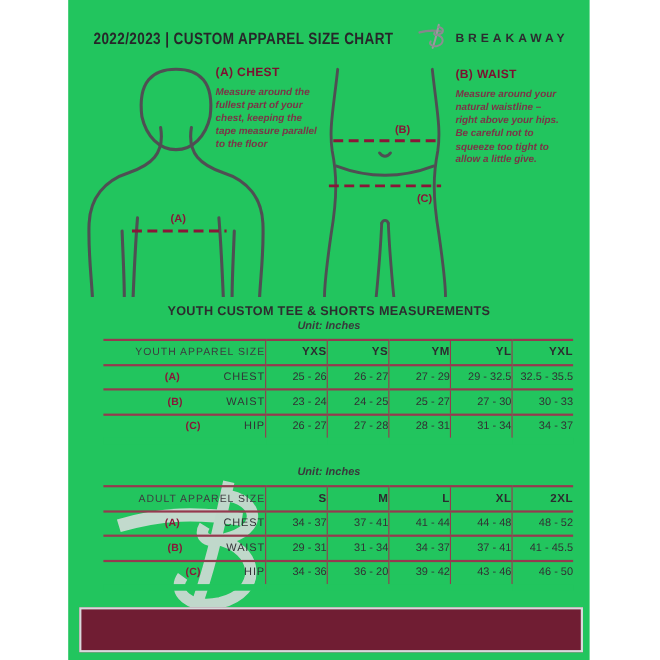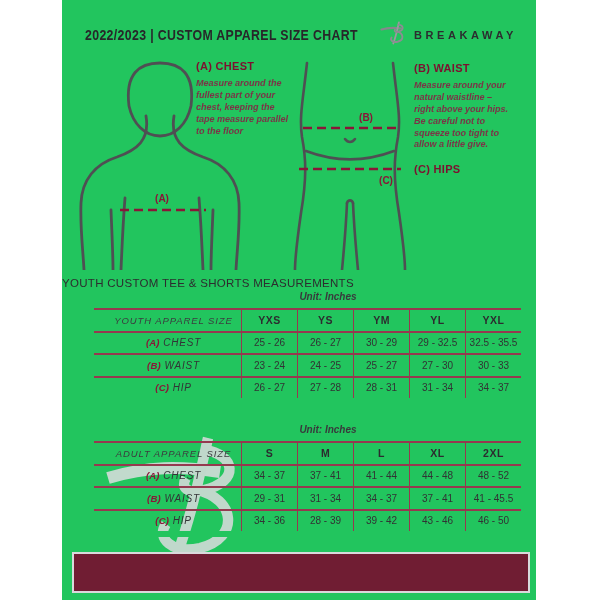--- a/index.html
+++ b/index.html
@@ -15,34 +15,34 @@
               letter-spacing:3.6px;white-space:nowrap;}
 
   
   .figure-svg{position:absolute;}
   .guide-block{position:absolute;}
   .guide-heading{font-size:11px;font-weight:bold;color:#7d1030;letter-spacing:0.3px;margin:0 0 6px 0;}
   .guide-body{font-size:9px;font-style:italic;font-weight:bold;color:#7c3347;line-height:1.32;
               margin:0;white-space:pre-line;}
 
   
-  .section-title{position:absolute;left:0;width:474px;font-size:11.5px;
-                 font-weight:normal;color:#2d2d2f;letter-spacing:0.3px;}
+  .section-title{position:absolute;left:0;width:474px;text-align:center;font-size:11.5px;
+                 font-weight:bold;color:#2d2d2f;letter-spacing:0.3px;}
   .unit-label{position:absolute;left:0;width:474px;text-align:center;font-size:10px;
-              font-style:italic;font-weight:bold;color:#39393c;padding-left:29px;}
+              font-style:italic;font-weight:bold;color:#39393c;}
   .size-table{position:absolute;left:32px;width:410px;border-collapse:collapse;table-layout:fixed;z-index:2;}
   .size-table td{height:20.5px;border-top:2px solid #96394f;padding:0;font-size:10px;color:#323234;
-                 text-align:center;vertical-align:middle;background:transparent;}
+                 text-align:right;vertical-align:middle;background:transparent;}
   .size-table tr:last-child td{border-bottom:6px solid #22c55e;}
   .size-table td + td{border-left:1.5px solid #96394f;}
-  .size-table .label-col{width:135px;text-align:center;padding-left:12px;letter-spacing:0.9px;
-                         font-size:9.5px;color:#3c3c3f;font-style:italic;}
+  .size-table .label-col{width:135px;text-align:right;padding-left:12px;letter-spacing:0.9px;
+                         font-size:9.5px;color:#3c3c3f;}
   .size-table .size-col{width:55px;font-weight:bold;font-size:10.5px;color:#2c2c2f;letter-spacing:0.5px;}
   .size-table .marker{color:#8a1638;font-weight:bold;letter-spacing:0.2px;}
-  .size-table .row-label{letter-spacing:0.8px;font-size:10px;color:#333336;}
+  .size-table .row-label{letter-spacing:0.8px;font-size:10px;color:#333336;margin-left:36px;}
 
   .watermark{position:absolute;left:18px;top:418px;z-index:1;opacity:0.85;}
 
   .bottom-bar{position:absolute;left:10px;top:552px;width:454px;height:37px;background:#701d33;
               border:2px solid #d9d9dc;z-index:2;}
 
   svg text{font-family:"Liberation Sans", sans-serif;}
 </style>
 </head>
 <body>
@@ -102,21 +102,20 @@
     <div class="guide-block" style="left:352px;top:62px;width:120px;">
       <p class="guide-heading">(B) WAIST</p>
       <p class="guide-body">Measure around your
 natural waistline –
 right above your hips.
 Be careful not to
 squeeze too tight to
 allow a little give.</p>
     </div>
     <div class="guide-block" style="left:352px;top:163px;width:120px;">
-      <p class="guide-heading">(C) HIPS</p>
     </div>
 
     <div class="watermark">
       <svg width="200" height="160" viewBox="0 0 40 40" fill="none">
         <path d="M2 15 C 12 12 20 12 30 13.5" stroke="#dedee1" stroke-width="3"></path>
         <path d="M27 5 C 25 14 23 24 19 35" stroke="#dcdcdf" stroke-width="2.6"></path>
         <path d="M26 8 C 34 9 35 16 26 18 C 22 19 20 17.5 21.5 15" stroke="#dcdcdf" stroke-width="2.6"></path>
         <path d="M24 18 C 34 20 35 30 25 32.5 C 18 34 14 30 16.5 26.5" stroke="#dcdcdf" stroke-width="2.6"></path>
       </svg>
     </div>
@@ -130,21 +129,21 @@
         <td class="size-col">YXS</td>
         <td class="size-col">YS</td>
         <td class="size-col">YM</td>
         <td class="size-col">YL</td>
         <td class="size-col">YXL</td>
       </tr>
       <tr>
         <td class="label-col"><span class="marker">(A)</span> <span class="row-label">CHEST</span></td>
         <td>25 - 26</td>
         <td>26 - 27</td>
-        <td>30 - 29</td>
+        <td>27 - 29</td>
         <td>29 - 32.5</td>
         <td>32.5 - 35.5</td>
       </tr>
       <tr>
         <td class="label-col"><span class="marker">(B)</span> <span class="row-label">WAIST</span></td>
         <td>23 - 24</td>
         <td>24 - 25</td>
         <td>25 - 27</td>
         <td>27 - 30</td>
         <td>30 - 33</td>
@@ -183,21 +182,21 @@
         <td class="label-col"><span class="marker">(B)</span> <span class="row-label">WAIST</span></td>
         <td>29 - 31</td>
         <td>31 - 34</td>
         <td>34 - 37</td>
         <td>37 - 41</td>
         <td>41 - 45.5</td>
       </tr>
       <tr>
         <td class="label-col"><span class="marker">(C)</span> <span class="row-label">HIP</span></td>
         <td>34 - 36</td>
-        <td>28 - 39</td>
+        <td>36 - 20</td>
         <td>39 - 42</td>
         <td>43 - 46</td>
         <td>46 - 50</td>
       </tr>
     </tbody>
       </table>
 
     <div class="bottom-bar"></div>
   </div>
 </div>

